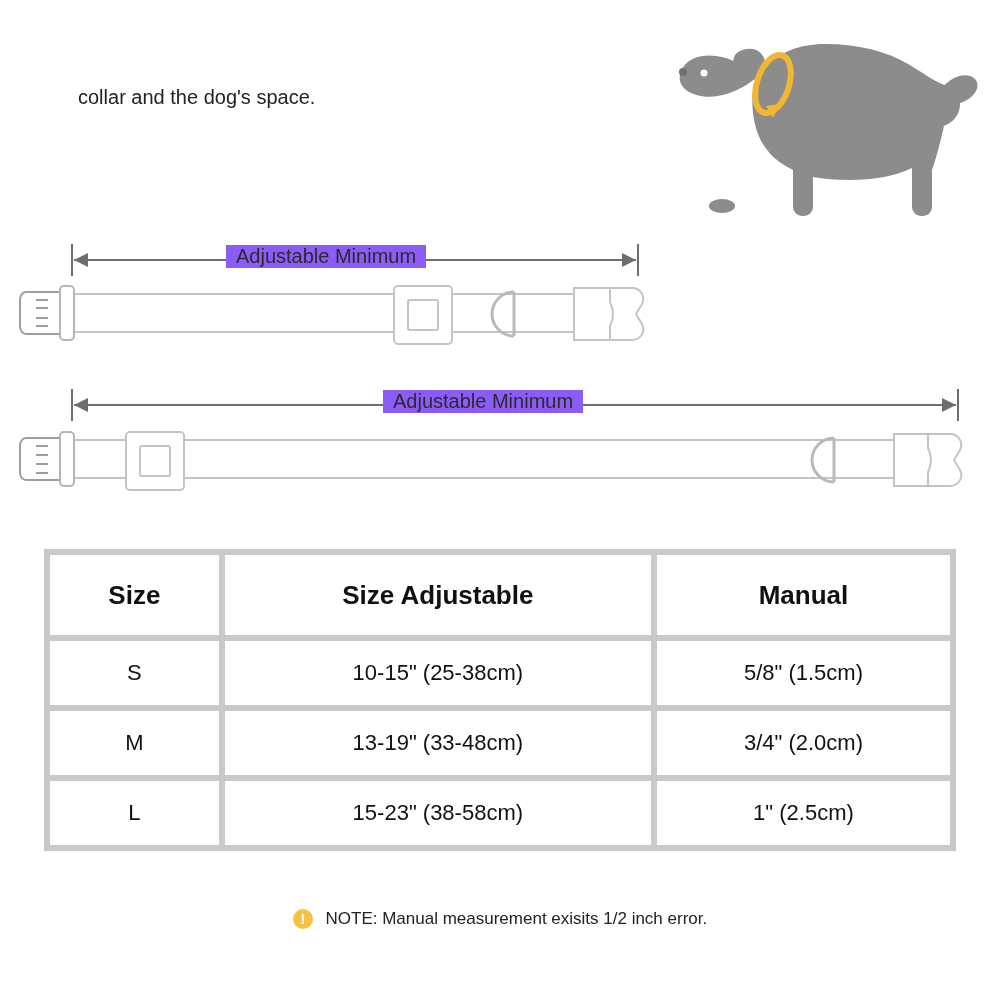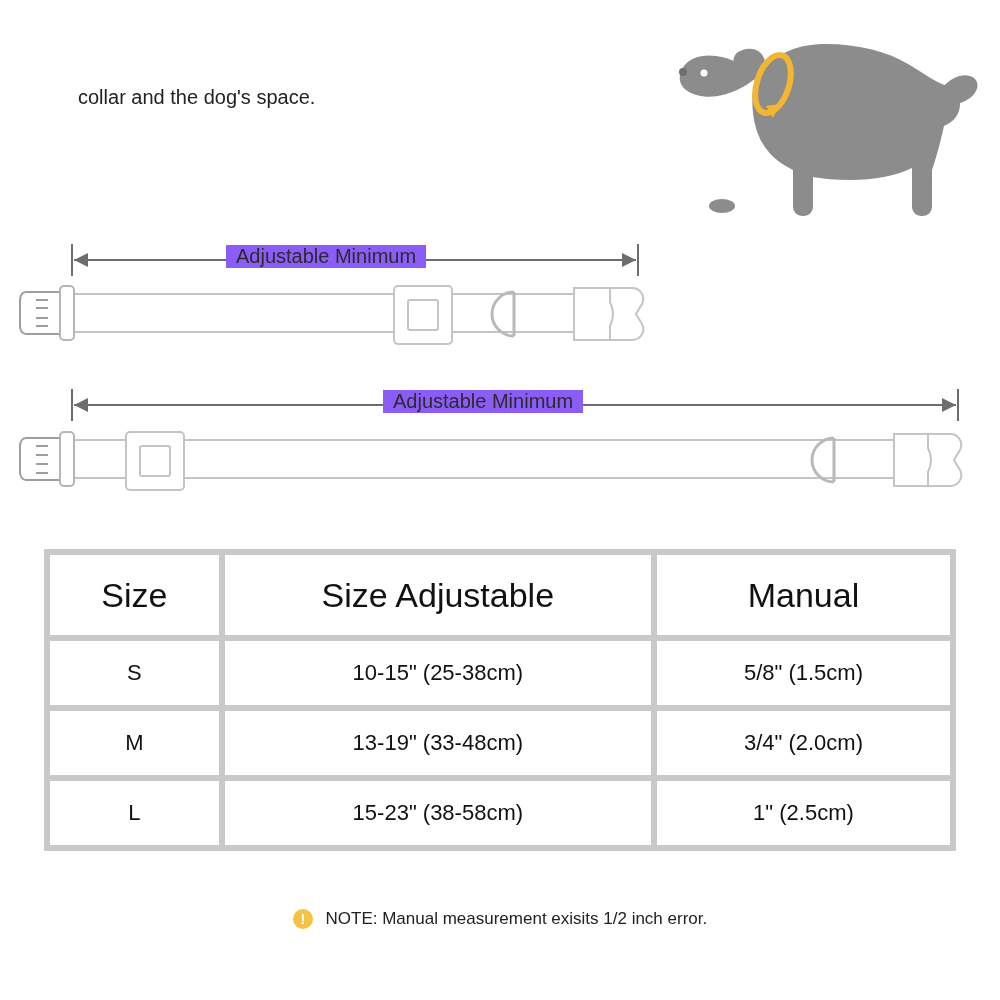--- a/index.html
+++ b/index.html
@@ -65,22 +65,23 @@
     border-spacing: 6px;
     width: 100%;
   }
   .size-table td, .size-table th {
     background: #ffffff;
     text-align: center;
     font-weight: normal;
     color: #111;
   }
   .size-table thead th {
-    font-size: 34px;
+    font-size: 26px;
     height: 78px;
+    font-weight: bold;
   }
   .size-table tbody td {
     font-size: 22px;
     height: 62px;
   }
   .col-size  { width: 19%; }
   .col-neck  { width: 48%; }
   .col-width { width: 33%; }
 
   

